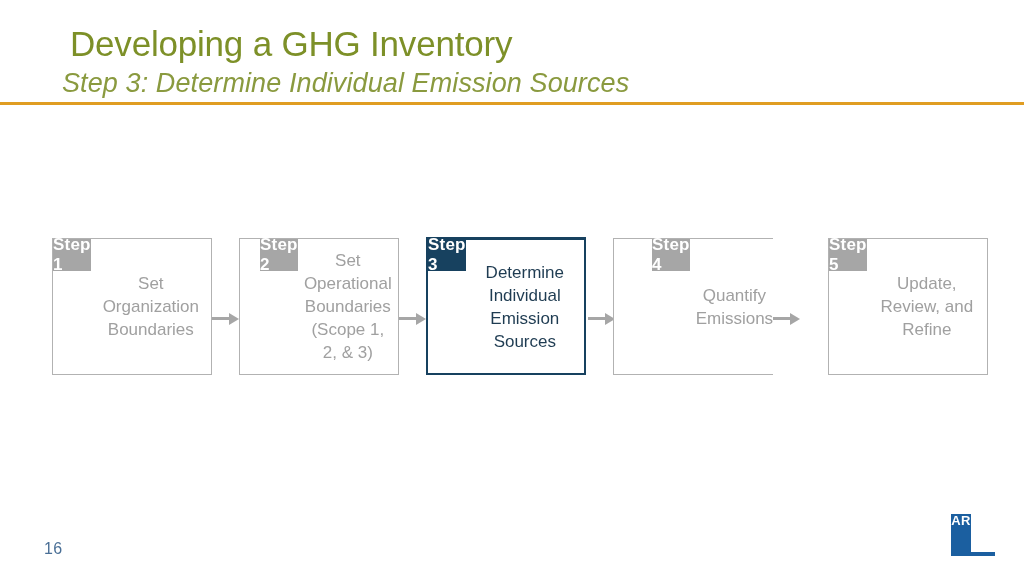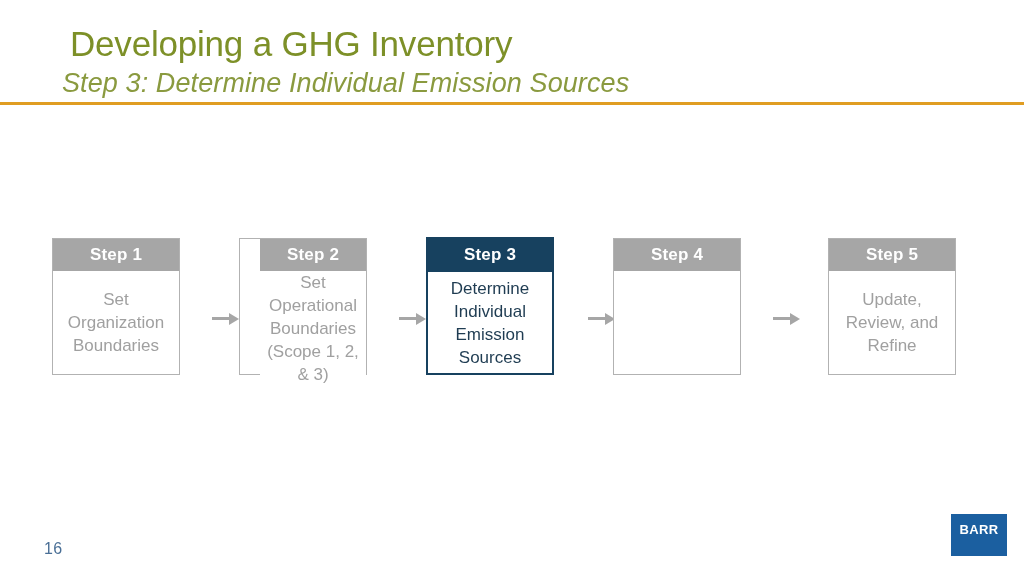--- a/index.html
+++ b/index.html
@@ -68,27 +68,27 @@
     position: absolute;
     left: 0;
     top: 0;
     width: 1024px;
     height: 576px;
   }
 
   .step-box {
     position: absolute;
     top: 238px;
-    width: 128px;
+    width: 160px;
     height: 137px;
     box-sizing: border-box;
     background: #ffffff;
     border: 1px solid #b2b2b2;
     display: flex;
-    flex-direction: column;
+    flex-direction: row;
   }
   .step-head {
     height: 32px;
     flex: 0 0 32px;
     background: #a6a6a6;
     color: #ffffff;
     font-size: 17px;
     font-weight: bold;
     display: flex;
     align-items: center;
@@ -121,21 +121,21 @@
   }
   .step-box.active .step-body {
     color: #1f3c52;
     border-top: 1px solid #17415f;
   }
 
   
   #step-1 { left: 52px; }
   #step-2 { left: 239px; padding-left: 20px; }
   #step-3 { left: 426px; justify-content: flex-end; }
-  #step-4 { left: 613px; }
+  #step-4 { left: 613px; padding-left: 38px; }
   #step-5 { left: 828px; }
 
   
   .arrow {
     position: absolute;
     top: 313px;
     width: 27px;
     height: 12px;
   }
   .arrow .shaft {
@@ -168,25 +168,25 @@
     top: 540px;
     font-size: 16px;
     color: #4a6f96;
     letter-spacing: 0.4px;
   }
 
   .logo {
     position: absolute;
     left: 951px;
     top: 514px;
-    width: 56px;
+    width: 20px;
     height: 42px;
     background: #1b5fa0;
     display: flex;
-    align-items: center;
+    align-items: flex-start;
     justify-content: center;
   }
   .logo-text {
     color: #ffffff;
     font-size: 13px;
     font-weight: bold;
     letter-spacing: 0.3px;
     line-height: 14px;
     padding-bottom: 11px;
   }
@@ -237,20 +237,21 @@
       <div class="step-body">Determine Individual Emission Sources</div>
     </div>
 
     <div class="arrow" id="arrow-3">
       <div class="shaft"></div>
       <div class="head"></div>
     </div>
 
     <div class="step-box" id="step-4">
       <div class="step-head">Step 4</div>
+      <div class="step-body">Quantify Emissions</div>
     </div>
 
     <div class="arrow" id="arrow-4">
       <div class="shaft"></div>
       <div class="head"></div>
     </div>
 
     <div class="step-box" id="step-5">
       <div class="step-head">Step 5</div>
       <div class="step-body">Update, Review, and Refine</div>

